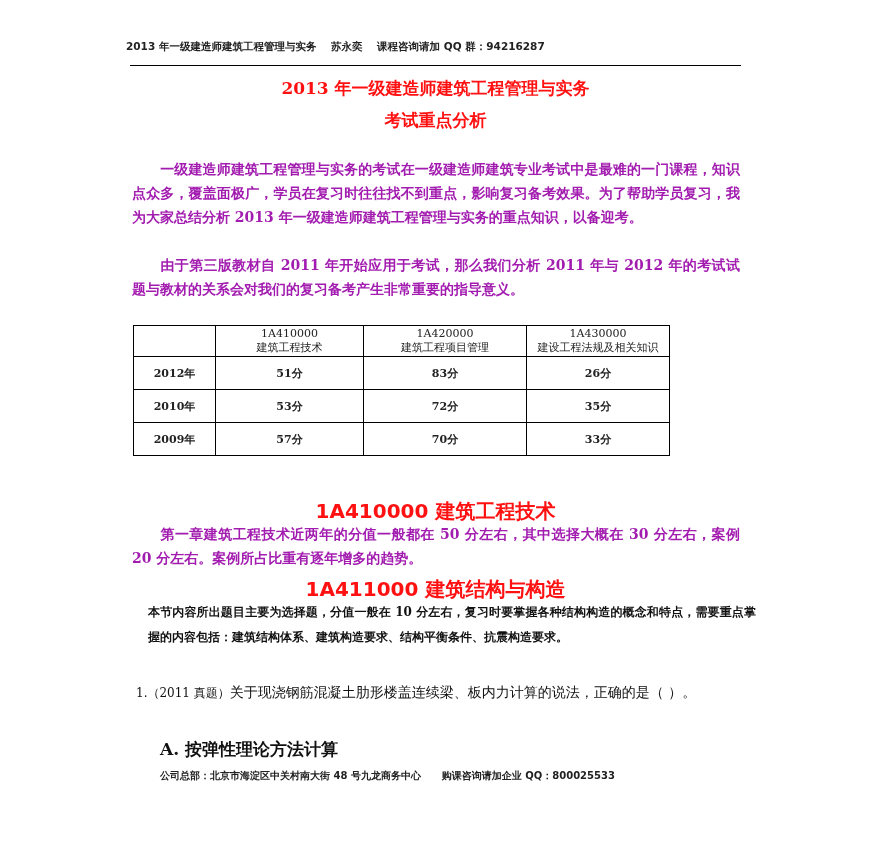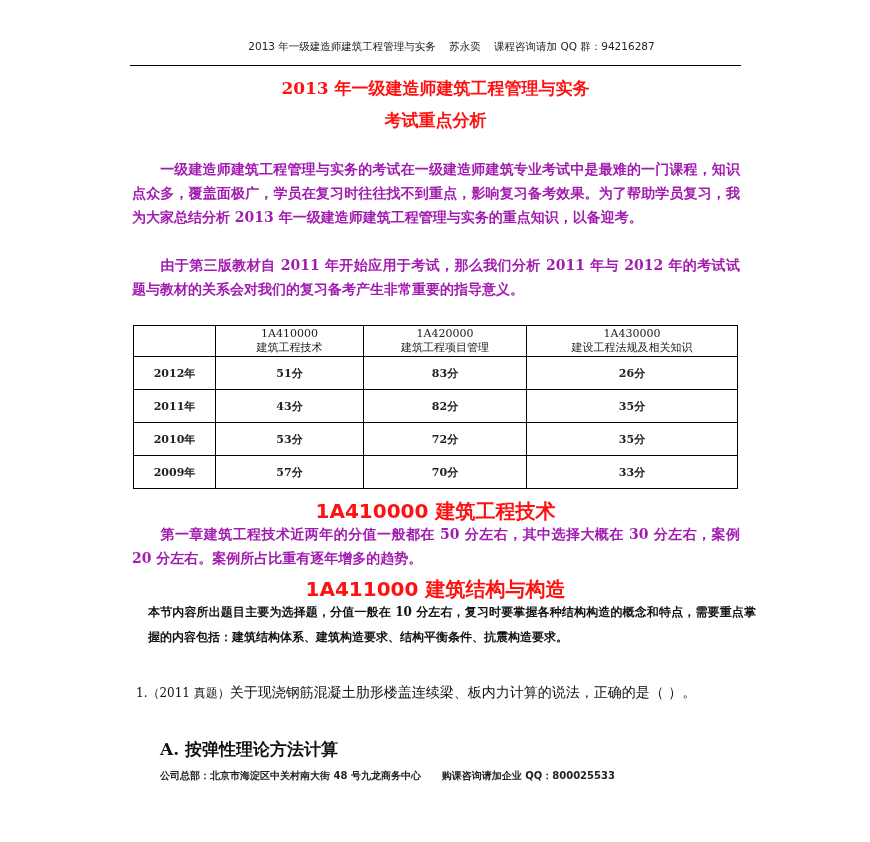--- a/index.html
+++ b/index.html
@@ -2,39 +2,39 @@
 <html><head>
 <meta charset="utf-8">
 <style>
   html, body { margin: 0; padding: 0; }
   body {
     width: 870px; height: 842px; background: #ffffff; position: relative; overflow: hidden;
     font-family: "DejaVu Serif", "Liberation Serif", serif; color: #000;
   }
   .abs { position: absolute; }
   .header-text {
-    left: 146px; width: 611px; top: 40px; text-align: center;
-    font-family: "DejaVu Sans", "Liberation Sans", sans-serif; font-size: 10.5px; font-weight: normal; color: #222;
+    left: 126px; width: 611px; top: 40px; text-align: left;
+    font-family: "DejaVu Sans", "Liberation Sans", sans-serif; font-size: 10.5px; font-weight: bold; color: #222;
     white-space: pre;
   }
   .header-line { left: 130px; width: 611px; top: 65px; height: 0; border-top: 1.5px solid #000; }
   .title {
     left: 130px; width: 611px; text-align: center; color: #ff1111; font-weight: bold; font-size: 17px;
   }
   .title1 { top: 77px; }
   .title2 { top: 109px; }
   .para {
     left: 132px; width: 608px; font-size: 14px; font-weight: bold; line-height: 24px; color: #a21caf;
     text-align: justify; text-justify: inter-character;
   }
   .para .indent { display: inline-block; width: 28px; }
   .p1 { top: 157px; }
   .p2 { top: 253px; }
   table.scores {
-    position: absolute; left: 133px; top: 325px; width: 605px; border-collapse: collapse;
+    position: absolute; left: 133px; top: 325px; width: 537px; border-collapse: collapse;
     font-family: "DejaVu Serif", "Liberation Serif", serif; font-size: 11px; font-weight: bold; color: #222;
   }
   table.scores td, table.scores th {
     border: 1.5px solid #000; text-align: center; padding: 0; font-weight: bold;
   }
   table.scores th { height: 30px; line-height: 14px; font-weight: normal; font-size: 11px; }
   table.scores td { height: 32px; }
   .col0 { width: 82px; }
   .col1 { width: 148px; }
   .col2 { width: 163px; }
@@ -86,26 +86,20 @@
     <th><span>1A420000</span><br><span>建筑工程项目管理</span></th>
     <th><span>1A430000</span><br><span>建设工程法规及相关知识</span></th>
   </tr>
   <tr>
     <td>2012年</td>
     <td>51分</td>
     <td>83分</td>
     <td>26分</td>
   </tr>
   <tr>
-    <td>2011年</td>
-    <td>43分</td>
-    <td>82分</td>
-    <td>35分</td>
-  </tr>
-  <tr>
     <td>2010年</td>
     <td>53分</td>
     <td>72分</td>
     <td>35分</td>
   </tr>
   <tr>
     <td>2009年</td>
     <td>57分</td>
     <td>70分</td>
     <td>33分</td>

